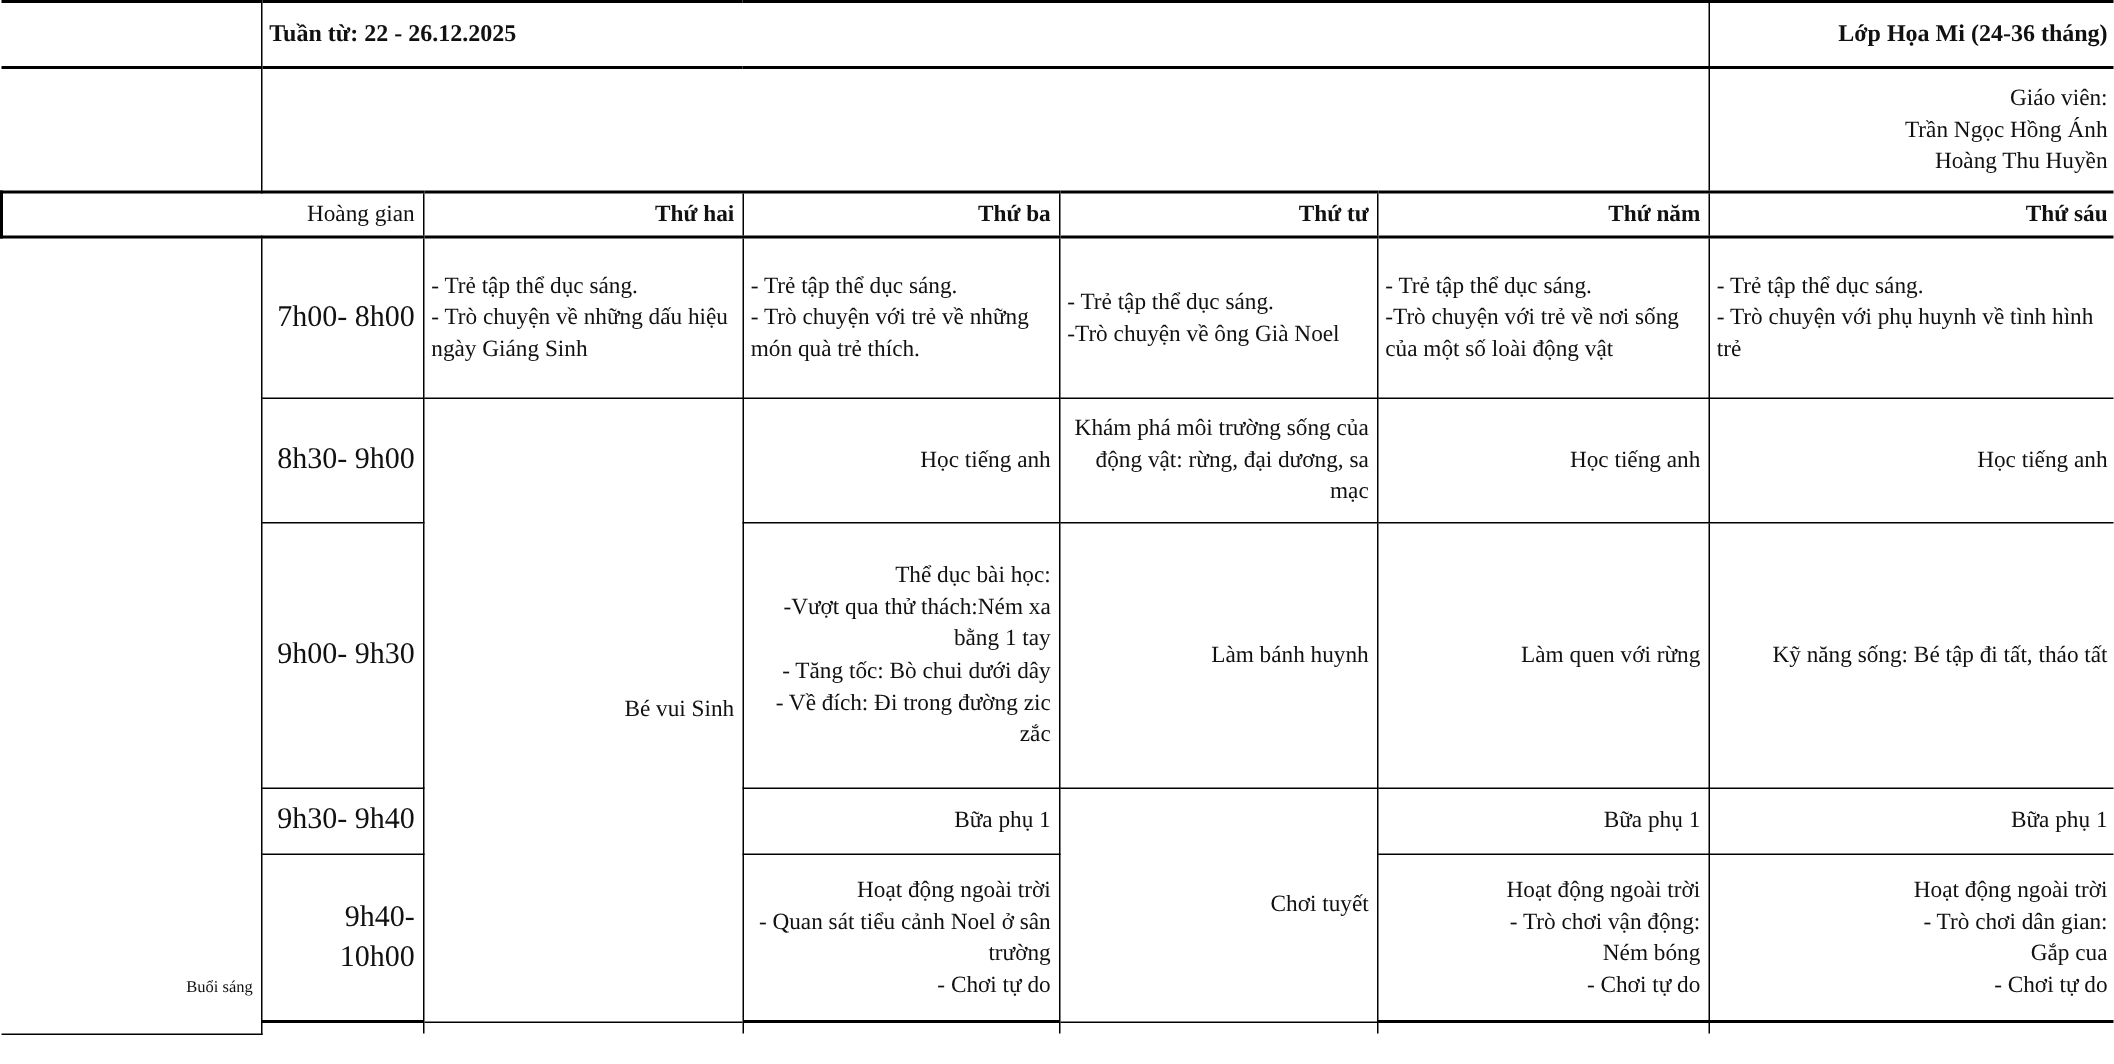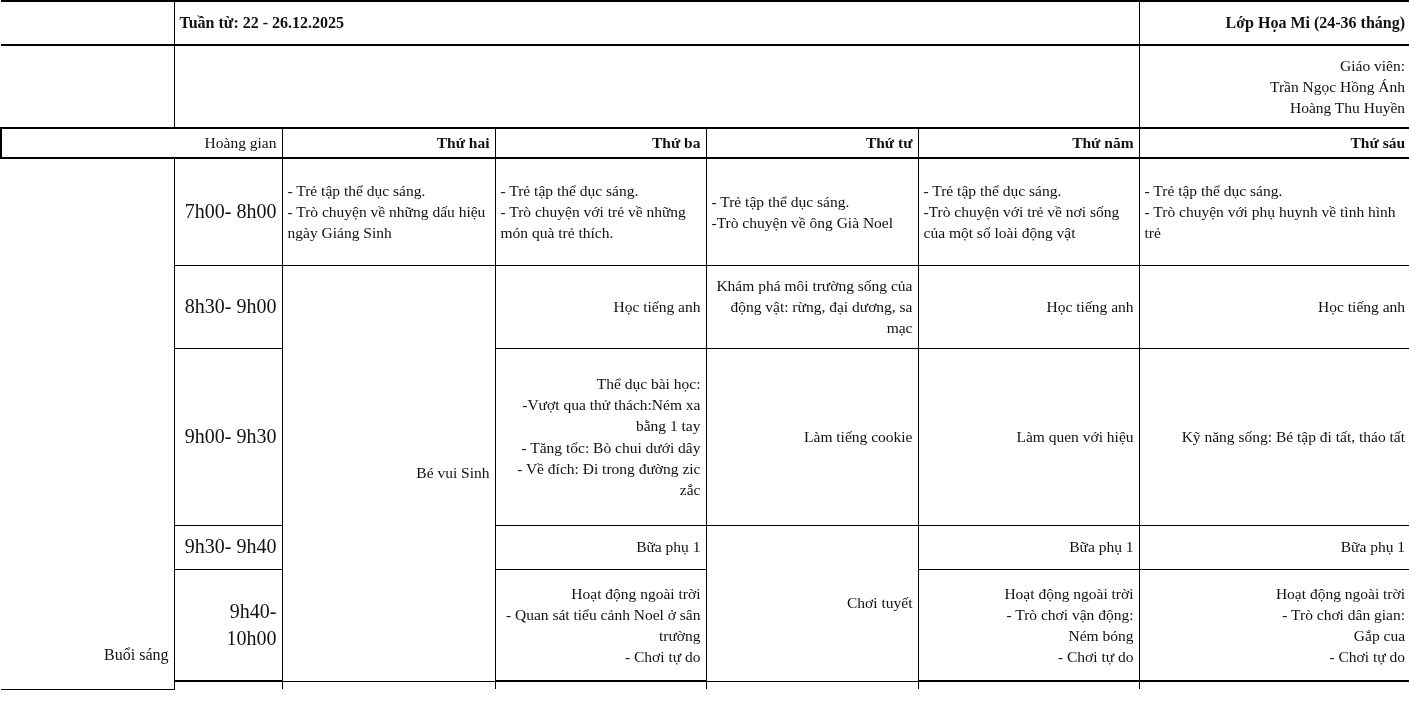--- a/index.html
+++ b/index.html
@@ -34,21 +34,21 @@
   td.no-right { border-right: none; }
   tr.top1 td { border-top-width: 2px; font-size: 16px; }
   tr.top2 td { border-top-width: 2px; }
   tr.hdr td { border-top-width: 2px; border-bottom-width: 2px; }
   tr.hdr td.time-hdr { border-left-width: 2px; }
   tr.r5 td { border-bottom-width: 2px; }
   tr.r6 td { border-bottom: none; }
   td.week-cell { }
   td.session-cell {
     border-left: none; vertical-align: bottom;
-    padding-bottom: 23px; font-size: 16px;
+    padding-bottom: 23px; font-size: 11px;
   }
   td.time-cell { font-size: 20px; }
 </style>
 </head>
 <body>
 
 <div class="page">
 
 
   <table class="plan">
@@ -109,22 +109,22 @@
       <td>Học tiếng anh</td>
       <td class="no-right">Học tiếng anh</td>
     </tr>
 
     <tr style="height:177px">
       <td class="time-cell">9h00- 9h30</td>
       <td>Thể dục bài học:
 -Vượt qua thử thách:Ném xa bằng 1 tay
 - Tăng tốc: Bò chui dưới dây
 - Về đích: Đi trong đường zic zắc</td>
-      <td>Làm tiếng cookie</td>
-      <td>Làm quen với hiệu</td>
+      <td>Làm bánh huynh</td>
+      <td>Làm quen với rừng</td>
       <td class="no-right">Kỹ năng sống: Bé tập đi tất, tháo tất</td>
     </tr>
 
     <tr style="height:44px">
       <td class="time-cell">9h30- 9h40</td>
       <td>Bữa phụ 1</td>
       <td rowspan="2">Chơi tuyết</td>
       <td>Bữa phụ 1</td>
       <td class="no-right">Bữa phụ 1</td>
     </tr>

